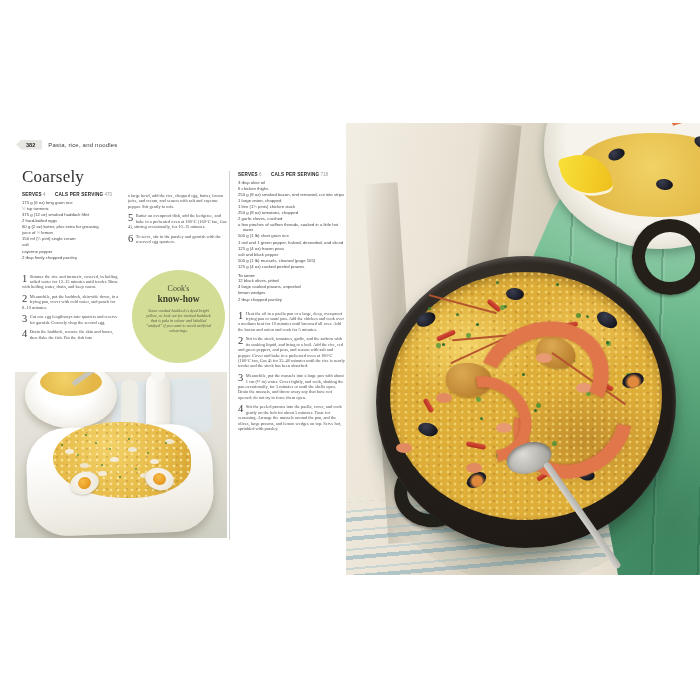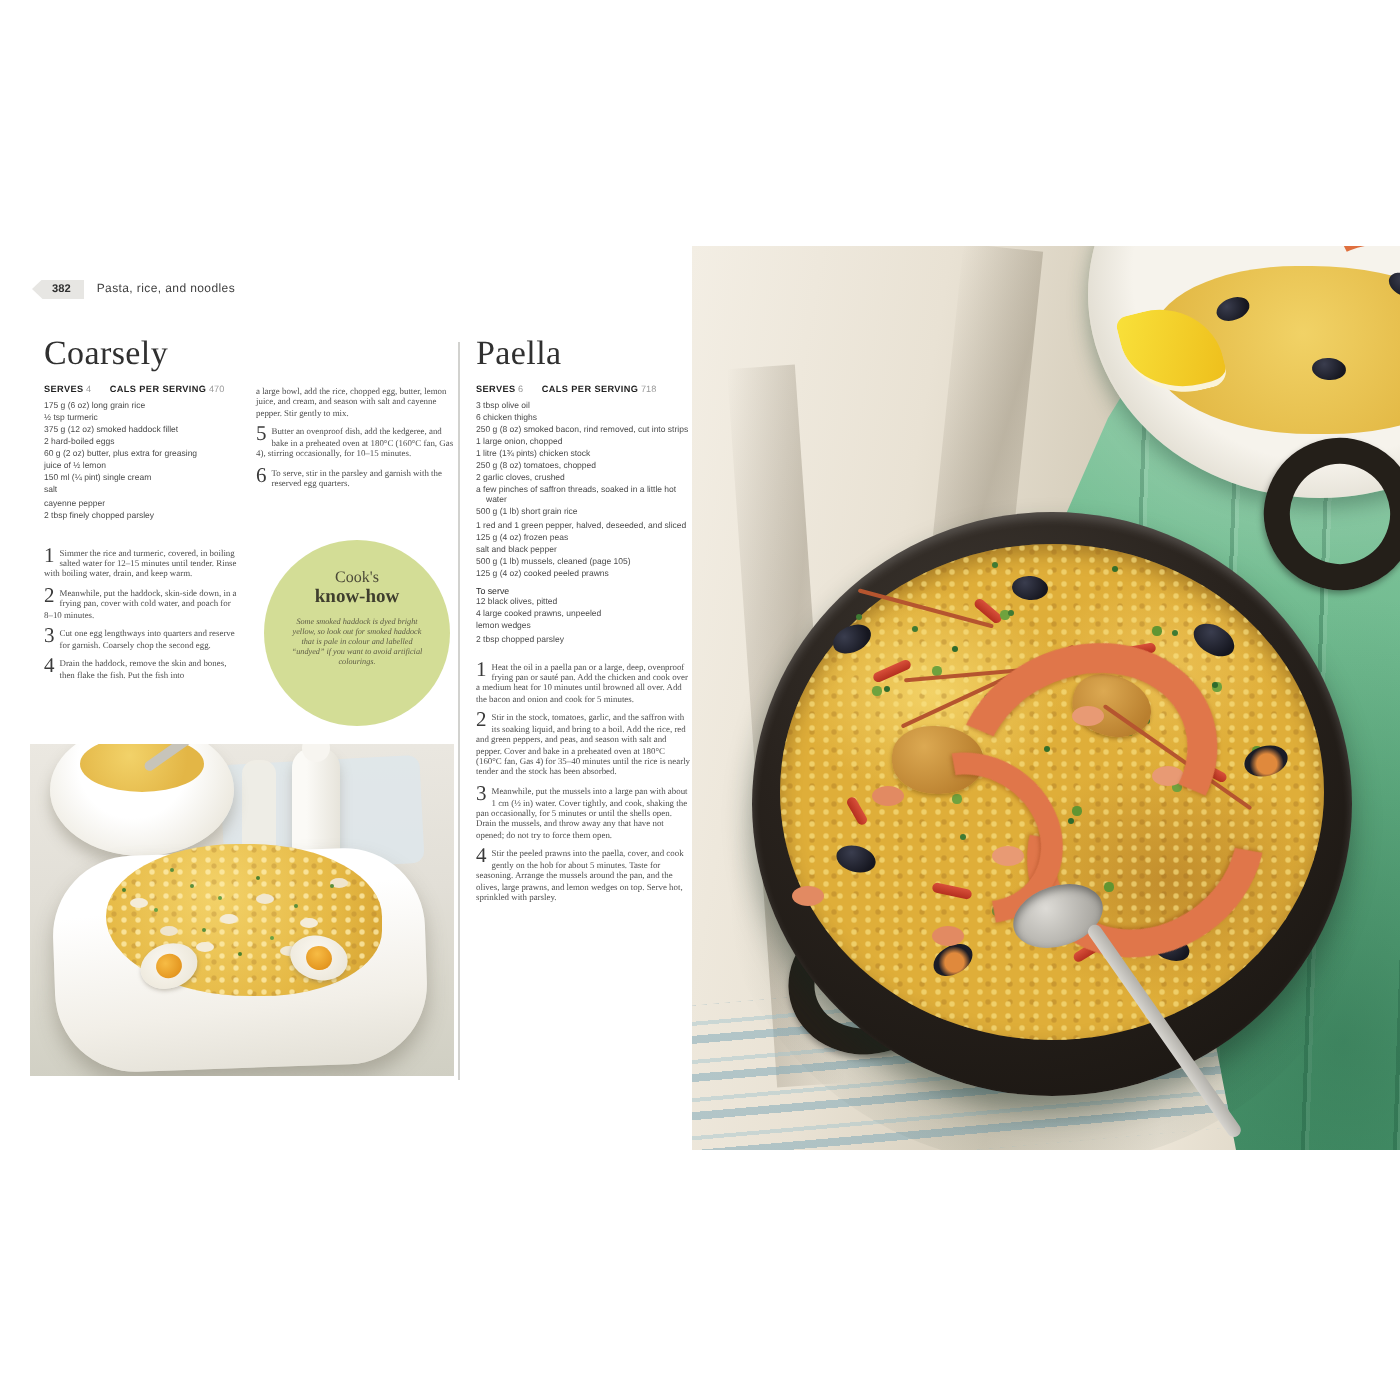--- a/index.html
+++ b/index.html
@@ -196,21 +196,20 @@
 
 <div class="knowhow">
   <div class="kh-t1">Cook's</div>
   <div class="kh-t2">know-how</div>
   <div class="kh-body">Some smoked haddock is dyed bright yellow, so look out for smoked haddock that is pale in colour and labelled “undyed” if you want to avoid artificial colourings.</div>
 </div>
 
 <div class="v-divider"></div>
 
 <div class="col" style="left:238px;top:167px;width:108px;">
-  <div class="col-title">Paella</div>
   <div class="meta">
     <b>SERVES</b>
     <span class="val">6</span><span class="gap"></span>
     <b>CALS PER SERVING</b>
     <span class="val">718</span>
   </div>
   <div class="ings">
     <div class="ing">3 tbsp olive oil</div>
     <div class="ing">6 chicken thighs</div>
     <div class="ing">250 g (8 oz) smoked bacon, rind removed, cut into strips</div>

